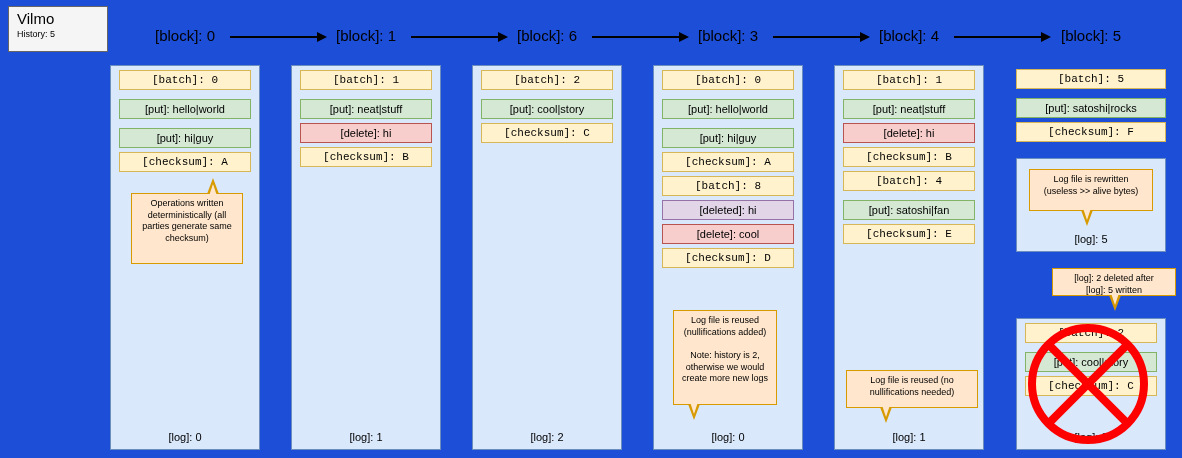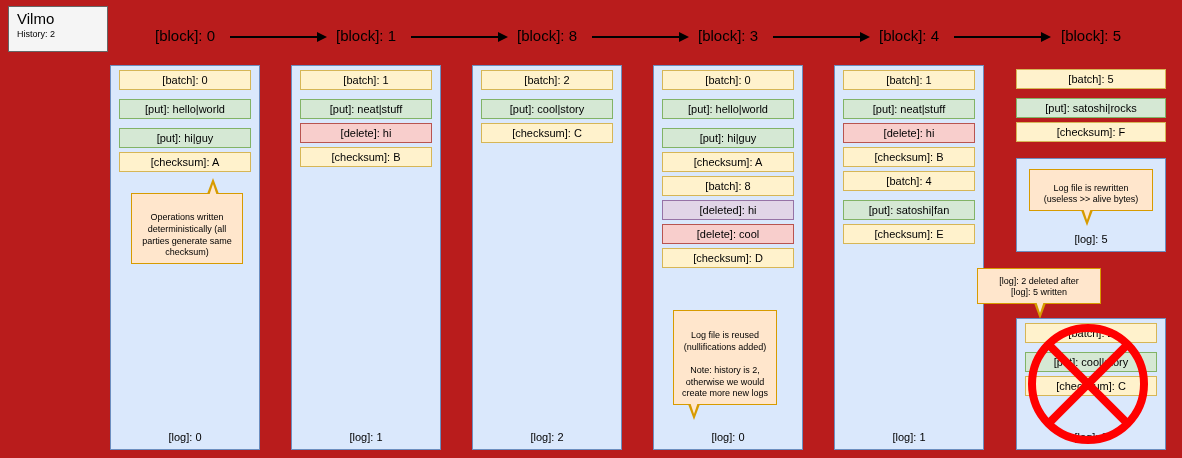--- a/index.html
+++ b/index.html
@@ -1,52 +1,52 @@
 <!DOCTYPE html>
 <html><head>
 <meta charset="utf-8">
 <style>
   * { margin:0; padding:0; box-sizing:border-box; }
   html, body { background:#ffffff; }
   body { font-family:"Liberation Sans", sans-serif; }
 
-  #canvas { position:relative; width:1182px; height:458px; background:#b91c1c; overflow:hidden; }
+  #canvas { position:relative; width:1182px; height:458px; background:#1d4ed8; overflow:hidden; }
 
   .legend { position:absolute; left:8px; top:6px; width:100px; height:46px;
             background:#f5f5f5; border:1px solid #666666; padding:3px 8px; }
   .legend-title { font-size:15px; color:#000; }
   .legend-sub   { font-size:9px; color:#000; margin-top:2px; }
 
   .block-label { position:absolute; top:27px; width:150px; text-align:center;
                  font-size:15px; color:#000; }
 
   .arrow { position:absolute; top:36px; height:2px; background:#000; }
   .arrow::after { content:""; position:absolute; right:-9px; top:-4px; width:0; height:0;
                   border-left:10px solid #000; border-top:5px solid transparent;
                   border-bottom:5px solid transparent; }
 
   .column { position:absolute; top:65px; width:150px; height:385px;
             background:#dae8fc; border:1px solid #6c8ebf; }
 
   .row { height:20px; line-height:18px; margin:4px 8px 0; border:1px solid #000;
          text-align:center; font-size:11px; color:#000; overflow:hidden; }
   .row.flush { margin-left:0; margin-right:0; }
-  .row.batch, .row.checksum { background:#fff2cc; border-color:#d6b656; }
+  .row.batch, .row.checksum { background:#fff2cc; border-color:#d6b656;font-family:Liberation Mono, monospace; }
   .row.put     { background:#d5e8d4; border-color:#82b366;margin-top:9px; }
   .row.delete  { background:#f8cecc; border-color:#b85450; }
   .row.nullify { background:#e1d5e7; border-color:#9673a6; }
 
   .log-label { position:absolute; bottom:6px; left:0; width:100%; text-align:center;
                font-size:11px; color:#000; }
 
   .stack { position:absolute; width:150px; }
 
   .callout { position:absolute; background:#ffe6cc; border:1px solid #d79b00;
              color:#000; font-size:9px; line-height:1.3; text-align:center; padding:4px;
-             display:flex; align-items:flex-end; justify-content:center; }
+             display:flex; align-items:flex-start; justify-content:center; }
   .callout-text { white-space:pre-line; }
 
   .callout.p-up::before  { content:""; position:absolute; bottom:100%; left:var(--px,50%);
       width:0; height:0; border-left:6px solid transparent; border-right:6px solid transparent;
       border-bottom:16px solid #d79b00; }
   .callout.p-up::after   { content:""; position:absolute; bottom:calc(100% - 2px); left:calc(var(--px,50%) + 2px);
       width:0; height:0; border-left:4px solid transparent; border-right:4px solid transparent;
       border-bottom:12px solid #ffe6cc; }
   .callout.p-down::before{ content:""; position:absolute; top:100%; left:var(--px,50%);
       width:0; height:0; border-left:6px solid transparent; border-right:6px solid transparent;
@@ -57,26 +57,26 @@
 
   .cross-svg { position:absolute; }
 </style>
 </head>
 <body>
 
 <div id="canvas">
 
   <div class="legend">
     <div class="legend-title">Vilmo</div>
-    <div class="legend-sub">History: 2</div>
+    <div class="legend-sub">History: 5</div>
   </div>
 
   <div class="block-label" style="left:110px">[block]: 0</div>
   <div class="block-label" style="left:291px">[block]: 1</div>
-  <div class="block-label" style="left:472px">[block]: 8</div>
+  <div class="block-label" style="left:472px">[block]: 6</div>
   <div class="block-label" style="left:653px">[block]: 3</div>
   <div class="block-label" style="left:834px">[block]: 4</div>
   <div class="block-label" style="left:1016px">[block]: 5</div>
 
   <div class="arrow" style="left:230px;width:88px"></div>
   <div class="arrow" style="left:411px;width:88px"></div>
   <div class="arrow" style="left:592px;width:88px"></div>
   <div class="arrow" style="left:773px;width:88px"></div>
   <div class="arrow" style="left:954px;width:88px"></div>
 
@@ -130,38 +130,42 @@
   </div>
 
   <div class="column" style="left:834px">
     <div class="row batch">[batch]: 1</div>
     <div class="row put">[put]: neat|stuff</div>
     <div class="row delete">[delete]: hi</div>
     <div class="row checksum">[checksum]: B</div>
     <div class="row batch">[batch]: 4</div>
     <div class="row put">[put]: satoshi|fan</div>
     <div class="row checksum">[checksum]: E</div>
+    <div class="callout p-down" style="left:11px;top:304px;width:132px;height:38px;--px:25%">
+      <span class="callout-text">Log file is reused (no
+nullifications needed)</span>
+    </div>
     <div class="log-label">[log]: 1</div>
   </div>
 
   <div class="stack" style="left:1016px;top:65px">
     <div class="row batch flush">[batch]: 5</div>
     <div class="row put flush">[put]: satoshi|rocks</div>
     <div class="row checksum flush">[checksum]: F</div>
   </div>
 
   <div class="column" style="left:1016px;top:158px;height:94px">
     <div class="callout p-down" style="left:12px;top:10px;width:124px;height:42px;--px:42%">
       <span class="callout-text">Log file is rewritten
 (useless &gt;&gt; alive bytes)</span>
     </div>
     <div class="log-label">[log]: 5</div>
   </div>
 
-  <div class="callout p-down" style="left:977px;top:268px;width:124px;height:36px;--px:46%">
+  <div class="callout p-down" style="left:1052px;top:268px;width:124px;height:28px;--px:46%">
     <span class="callout-text">[log]: 2 deleted after
 [log]: 5 written</span>
   </div>
 
   <div class="column" style="left:1016px;top:318px;height:132px">
     <div class="row batch">[batch]: 2</div>
     <div class="row put">[put]: cool|story</div>
     <div class="row checksum">[checksum]: C</div>
     <div class="log-label">[log]: 2</div>
   </div>

